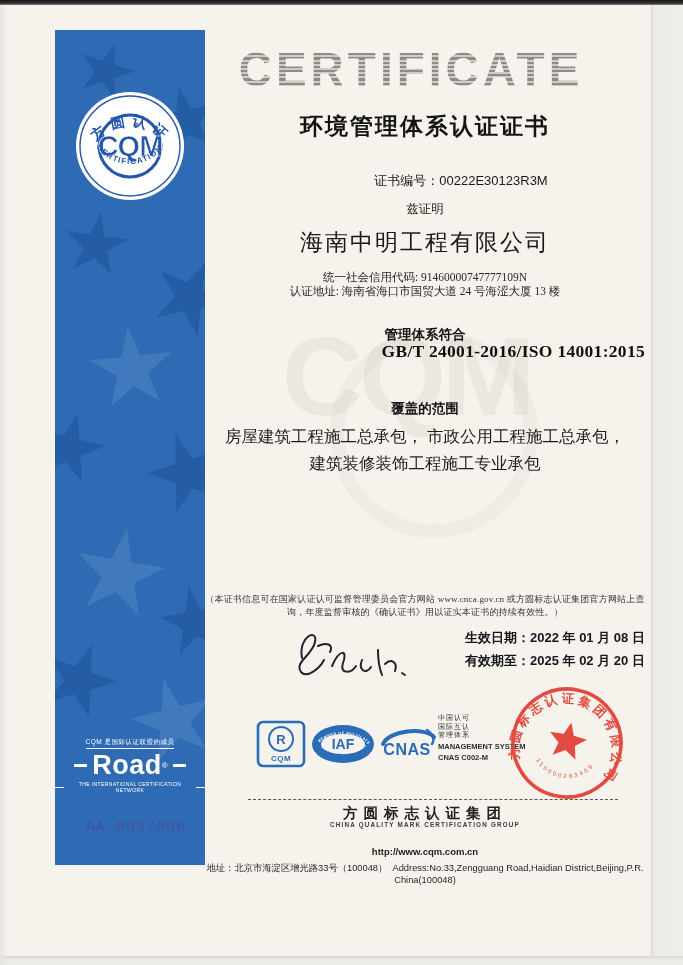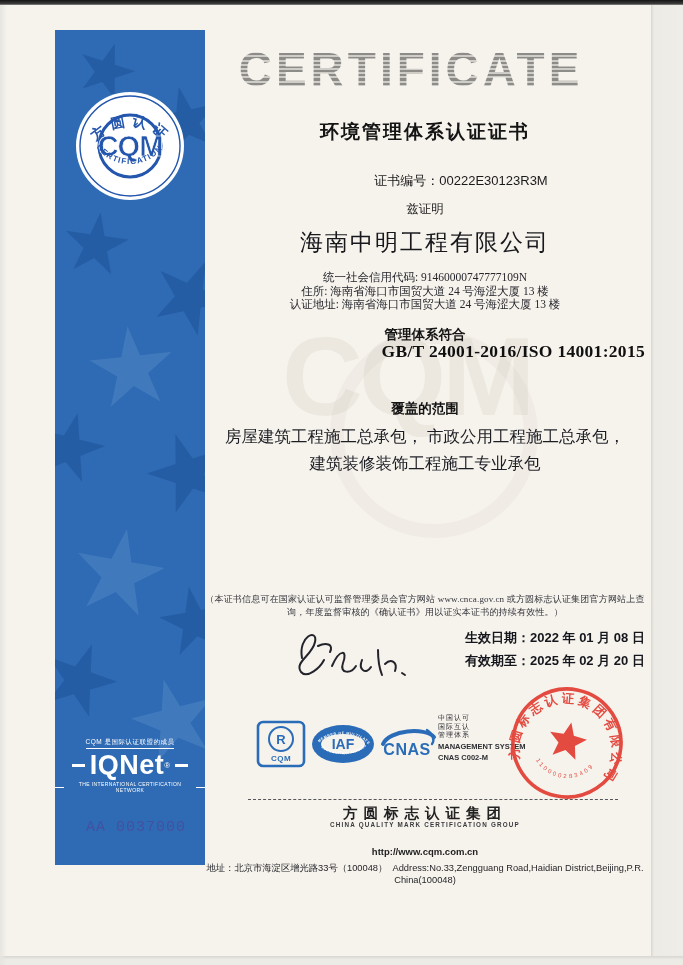--- a/index.html
+++ b/index.html
@@ -36,21 +36,21 @@
             font-size:15px; letter-spacing:1px; color:rgba(72,76,156,0.85); }
 
   
   .main { position:absolute; left:205px; top:0; width:440px; height:100%; z-index:2; }
   .row-c { position:absolute; left:0; width:100%; text-align:center; }
 
   .cert-word { top:46px; font-weight:bold; font-size:46px; letter-spacing:4px; line-height:1;
                transform:translateX(-14px) scaleY(1.05);
                background:repeating-linear-gradient(180deg,#8e8c88 0 2px,#cfcdc8 2px 4px);
                -webkit-background-clip:text; background-clip:text; color:transparent; }
-  .title-cn { top:119px; font-size:19px; font-weight:bold; letter-spacing:2px; color:#141414; }
+  .title-cn { top:111px; font-size:23px; font-weight:bold; letter-spacing:2px; color:#141414; }
   .cert-no  { top:172px; font-size:13px; color:#1a1a1a;margin-left:36px; }
   .certify  { top:201px; font-size:12.5px; color:#1a1a1a; }
   .company  { top:227px; font-size:23px; letter-spacing:2px; color:#17171c;
               font-family:"Liberation Serif","DejaVu Serif",serif; }
   .infos    { top:271px; font-size:11.5px; line-height:13.5px; color:#26262c;
               font-family:"Liberation Serif","DejaVu Serif",serif; }
   .conform  { top:326px; font-size:13.5px; font-weight:bold; color:#141414; }
   .standard { top:341px; font-size:17.5px; font-weight:bold; color:#101010; letter-spacing:0.3px;
               font-family:"Liberation Serif","DejaVu Serif",serif;text-align:right; }
   .scope-label { top:400px; font-size:13.5px; font-weight:bold; color:#141414; }
@@ -117,21 +117,21 @@
       <text x="54" y="64" text-anchor="middle" font-size="29" font-weight="bold" fill="#2456ad" stroke="#ffffff" stroke-width="0.7" letter-spacing="-1" font-family="Liberation Sans, sans-serif">CQM</text>
       <text font-size="8" font-weight="bold" fill="#2456ad" letter-spacing="1.2" font-family="Liberation Sans, sans-serif">
         <textPath href="#arcBot" startOffset="6">CERTIFICATION</textPath>
       </text>
     </svg>
 
     <div class="iqnet">
       <span class="member">CQM 是国际认证联盟的成员</span>
       <div class="row">
         <span class="dash"></span>
-        <span class="name">IQNet</span>
+        <span class="name">Road</span>
         <span class="reg">®</span>
         <span class="dash"></span>
       </div>
       <div class="tagrow">
         <span class="tline"></span>
         <span class="tagline">THE INTERNATIONAL CERTIFICATION NETWORK</span>
         <span class="tline"></span>
       </div>
     </div>
 
@@ -144,21 +144,20 @@
   </div>
 
   <div class="main">
     <div class="row-c cert-word">CERTIFICATE</div>
     <div class="row-c title-cn">环境管理体系认证证书</div>
     <div class="row-c cert-no"><span>证书编号：</span><span>00222E30123R3M</span></div>
     <div class="row-c certify">兹证明</div>
     <div class="row-c company">海南中明工程有限公司</div>
     <div class="row-c infos">
       <div>统一社会信用代码: 91460000747777109N</div>
-      <div>住所: 海南省海口市国贸大道 24 号海涩大厦 13 楼</div>
       <div>认证地址: 海南省海口市国贸大道 24 号海涩大厦 13 楼</div>
     </div>
     <div class="row-c conform">管理体系符合</div>
     <div class="row-c standard">GB/T 24001-2016/ISO 14001:2015</div>
     <div class="row-c scope-label">覆盖的范围</div>
     <div class="row-c scope">
       <div>房屋建筑工程施工总承包， 市政公用工程施工总承包，</div>
       <div>建筑装修装饰工程施工专业承包</div>
     </div>
     <div class="row-c fineprint">

